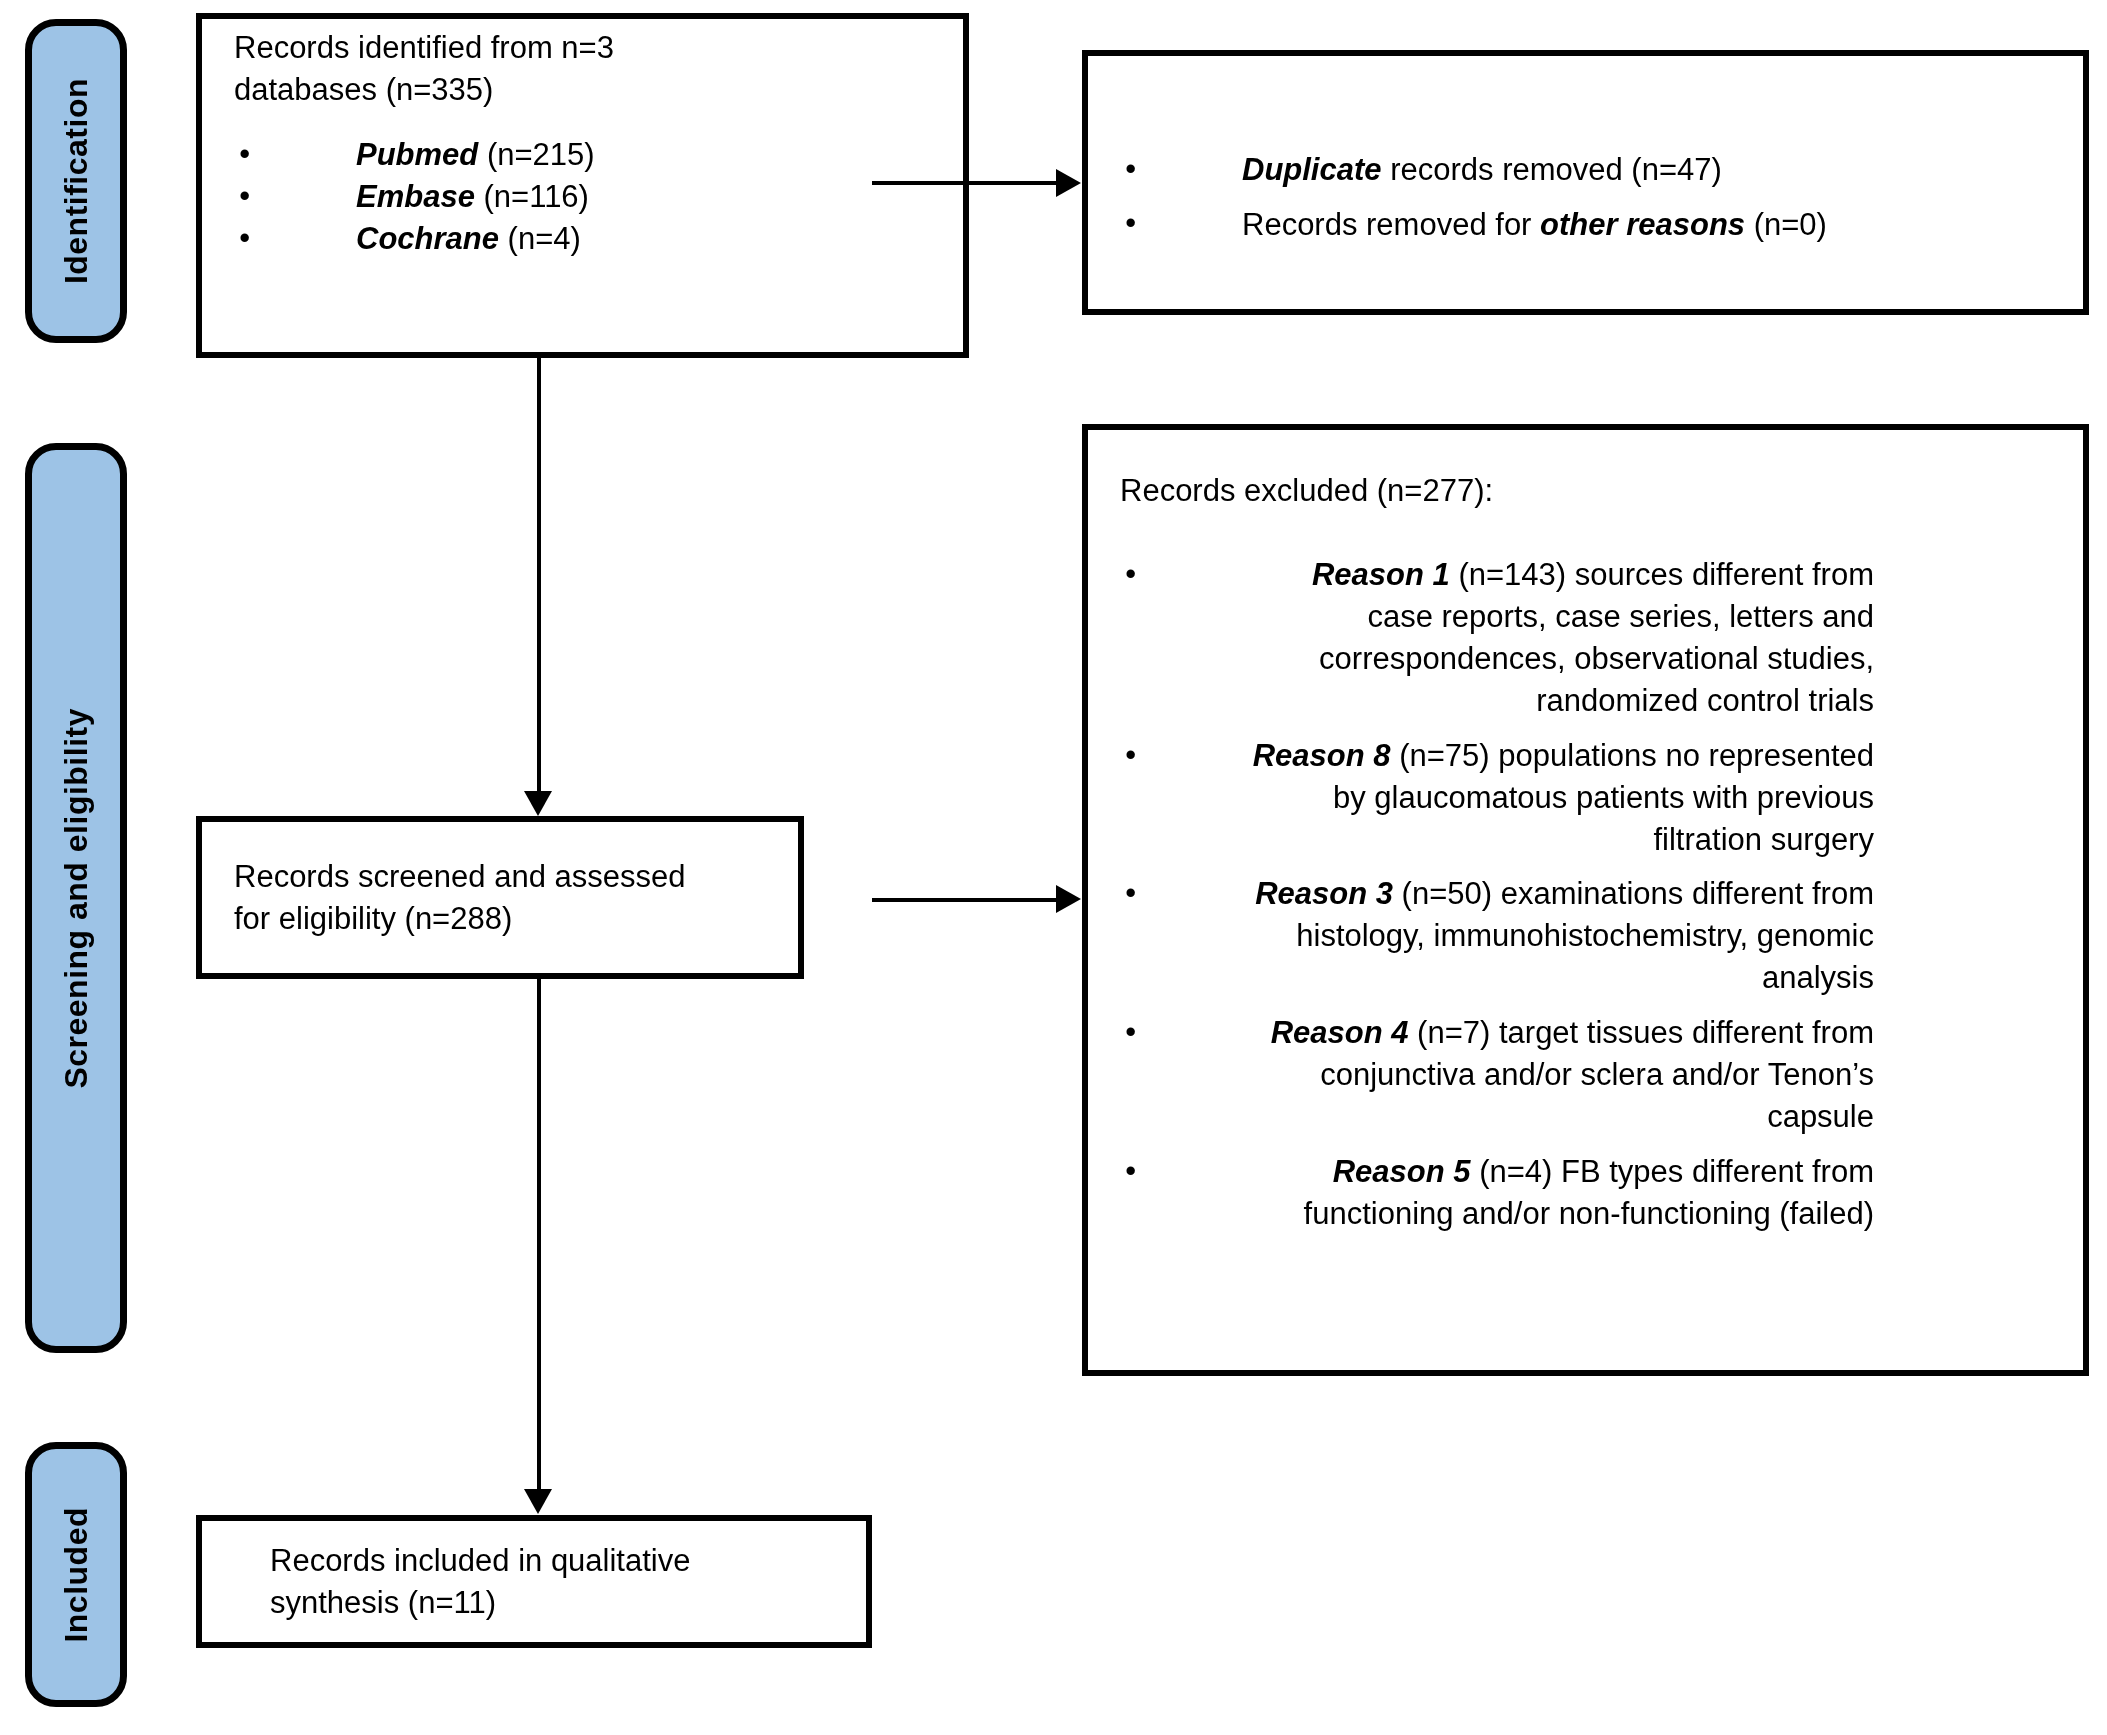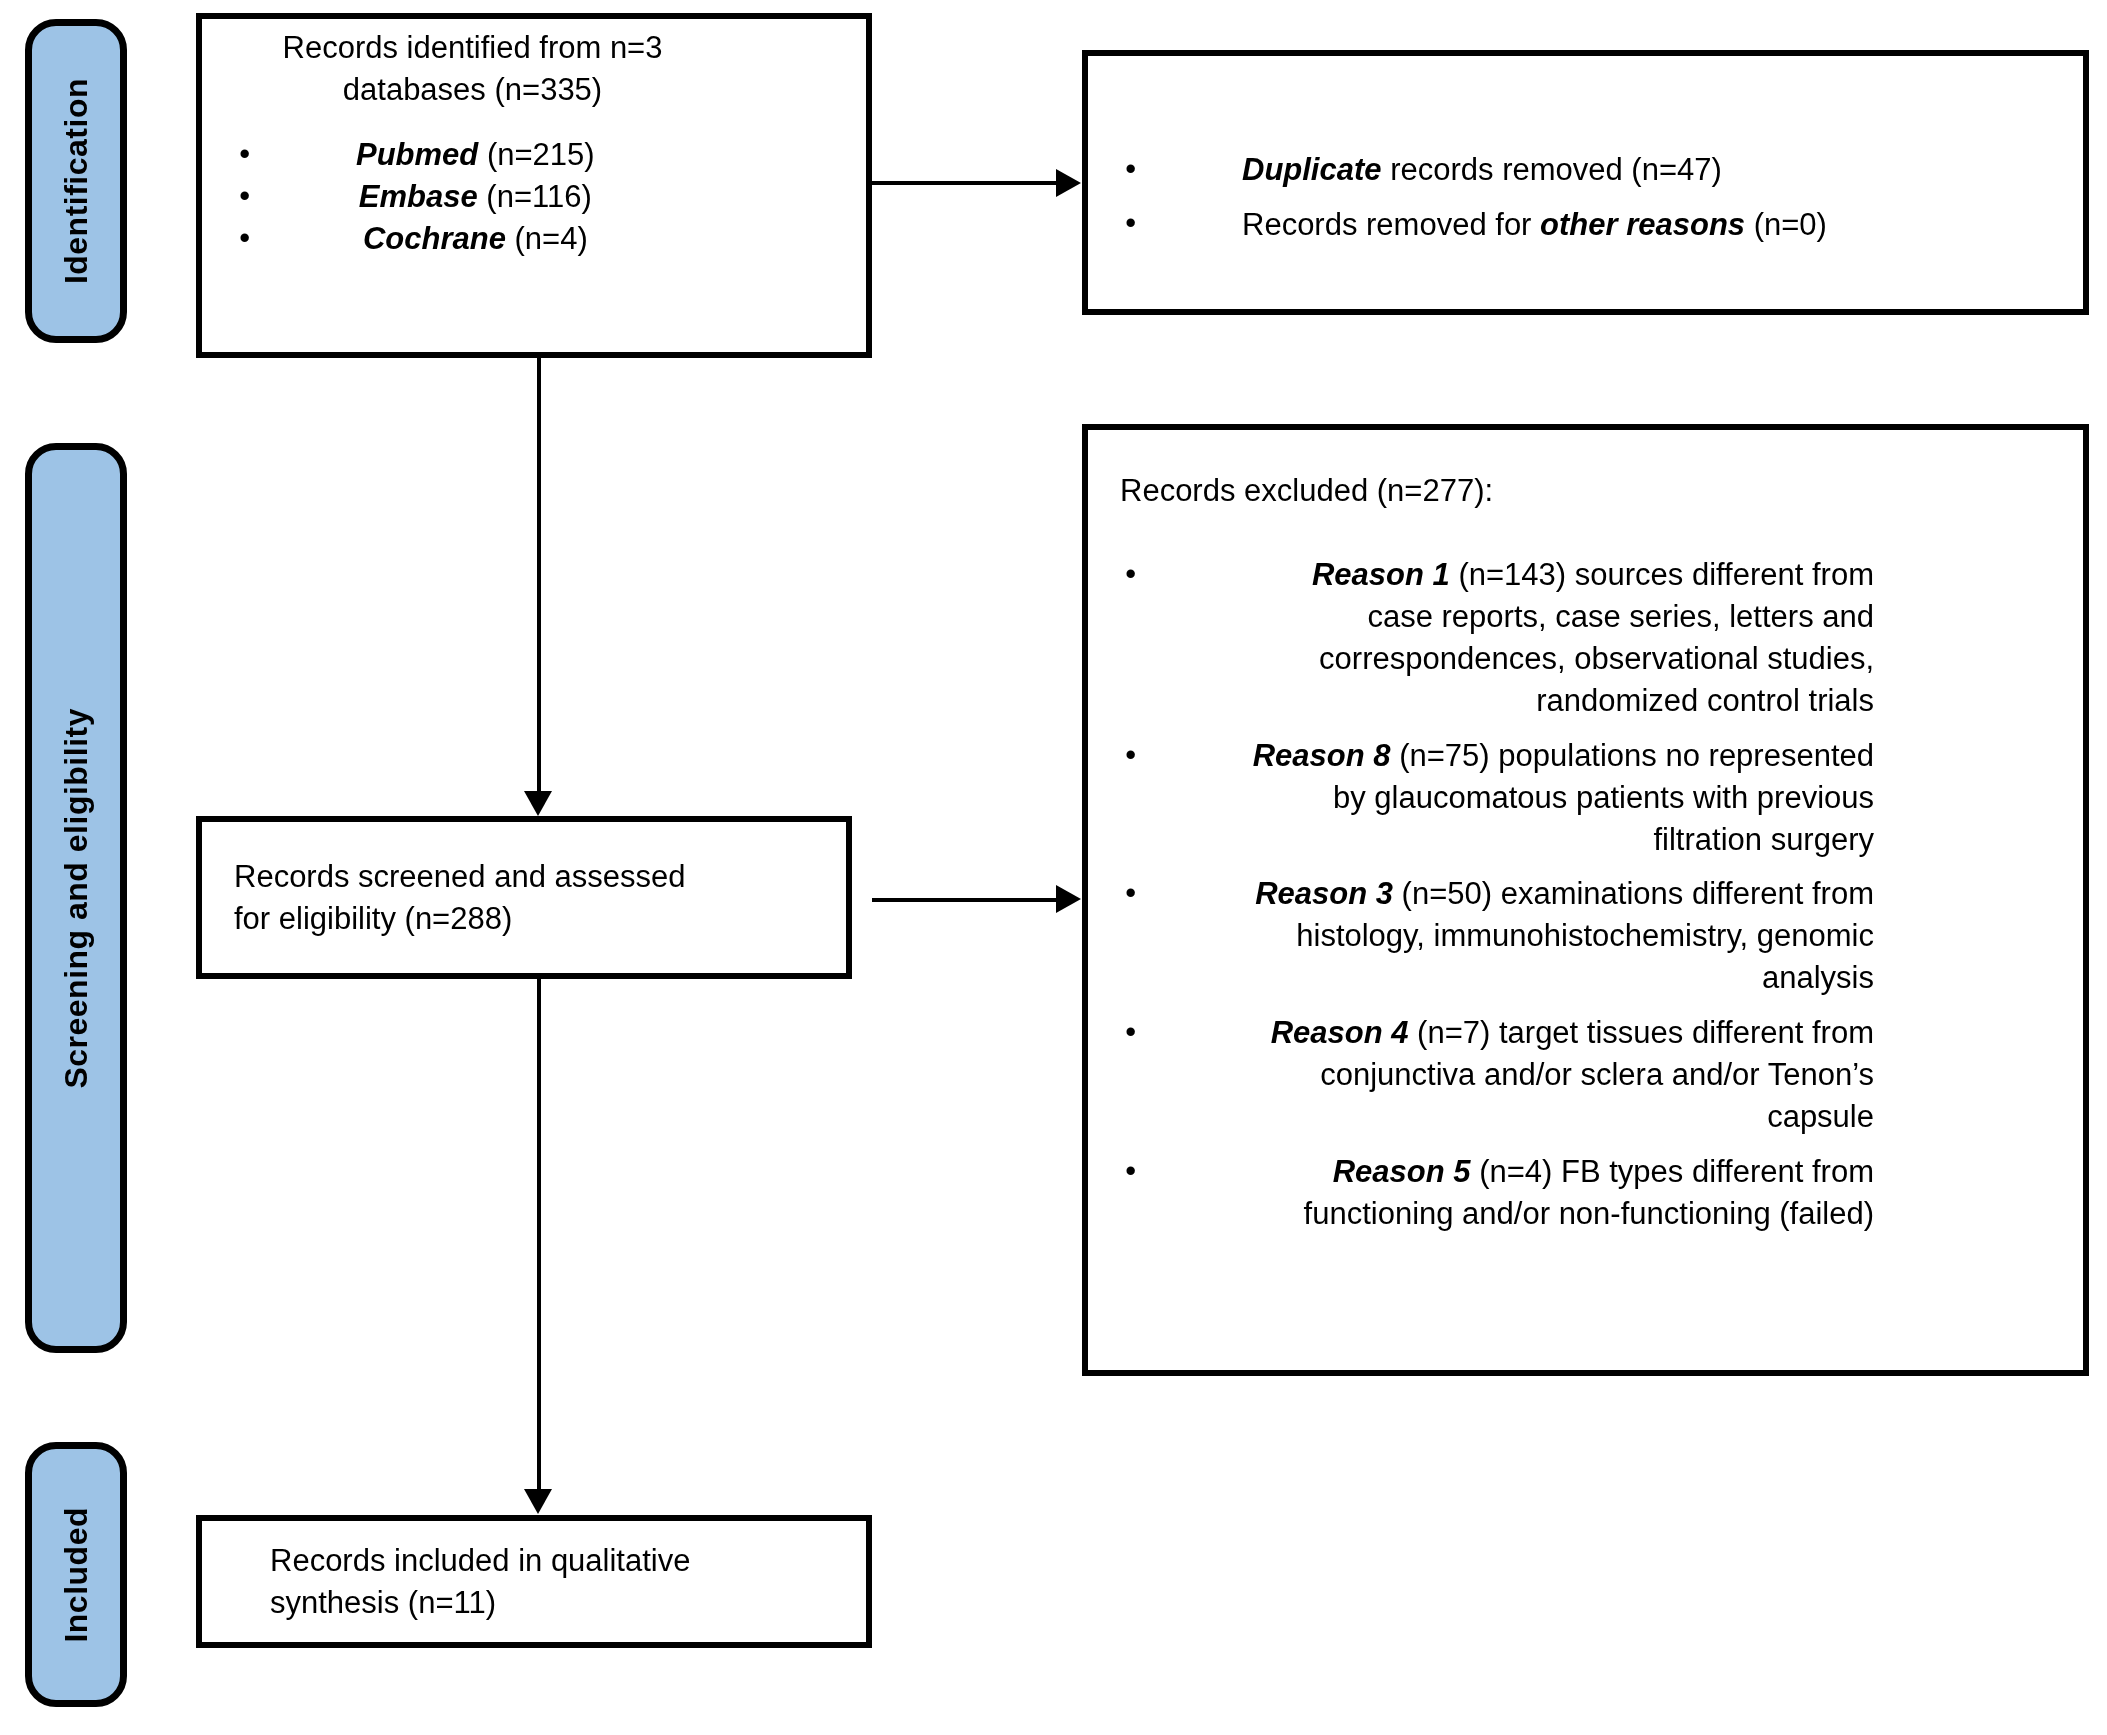--- a/index.html
+++ b/index.html
@@ -26,23 +26,23 @@
 
   
   .box{
     position:absolute;box-sizing:border-box;background:#ffffff;
     border:6.9px solid #000;font-size:31px;line-height:42px;
     display:flex;flex-direction:column;align-items:flex-start;
     padding:0 32px;
   }
   .box.center{justify-content:center;}
   .box-title{margin:0;}
-  #box-identified{left:196px;top:13.3px;width:676px;height:345px;padding-top:7.4px;text-align:center;}
+  #box-identified{left:196px;top:13.3px;width:773px;height:345px;padding-top:7.4px;}
   #box-identified .box-title{max-width:477px;}
-  #box-screened{left:196px;top:816px;width:656px;height:163px;}
+  #box-screened{left:196px;top:816px;width:608px;height:163px;}
   #box-screened .box-title{max-width:472px;}
   #box-included-final{left:196px;top:1515px;width:676px;height:133px;}
   #box-included-final .box-title{max-width:504px;margin-left:36px;}
   #box-removed{left:1082px;top:50px;width:1007px;height:265px;}
   #box-excluded{left:1082px;top:424px;width:1007px;height:952px;padding-top:40px;text-align:right;}
   #box-excluded ul.bullets{padding-right:177px;}
 
   
   ul.bullets{list-style:none;margin:42px 0 0 0;padding:0;}
   ul.bullets li{position:relative;padding-left:122px;margin-bottom:12.7px;}

